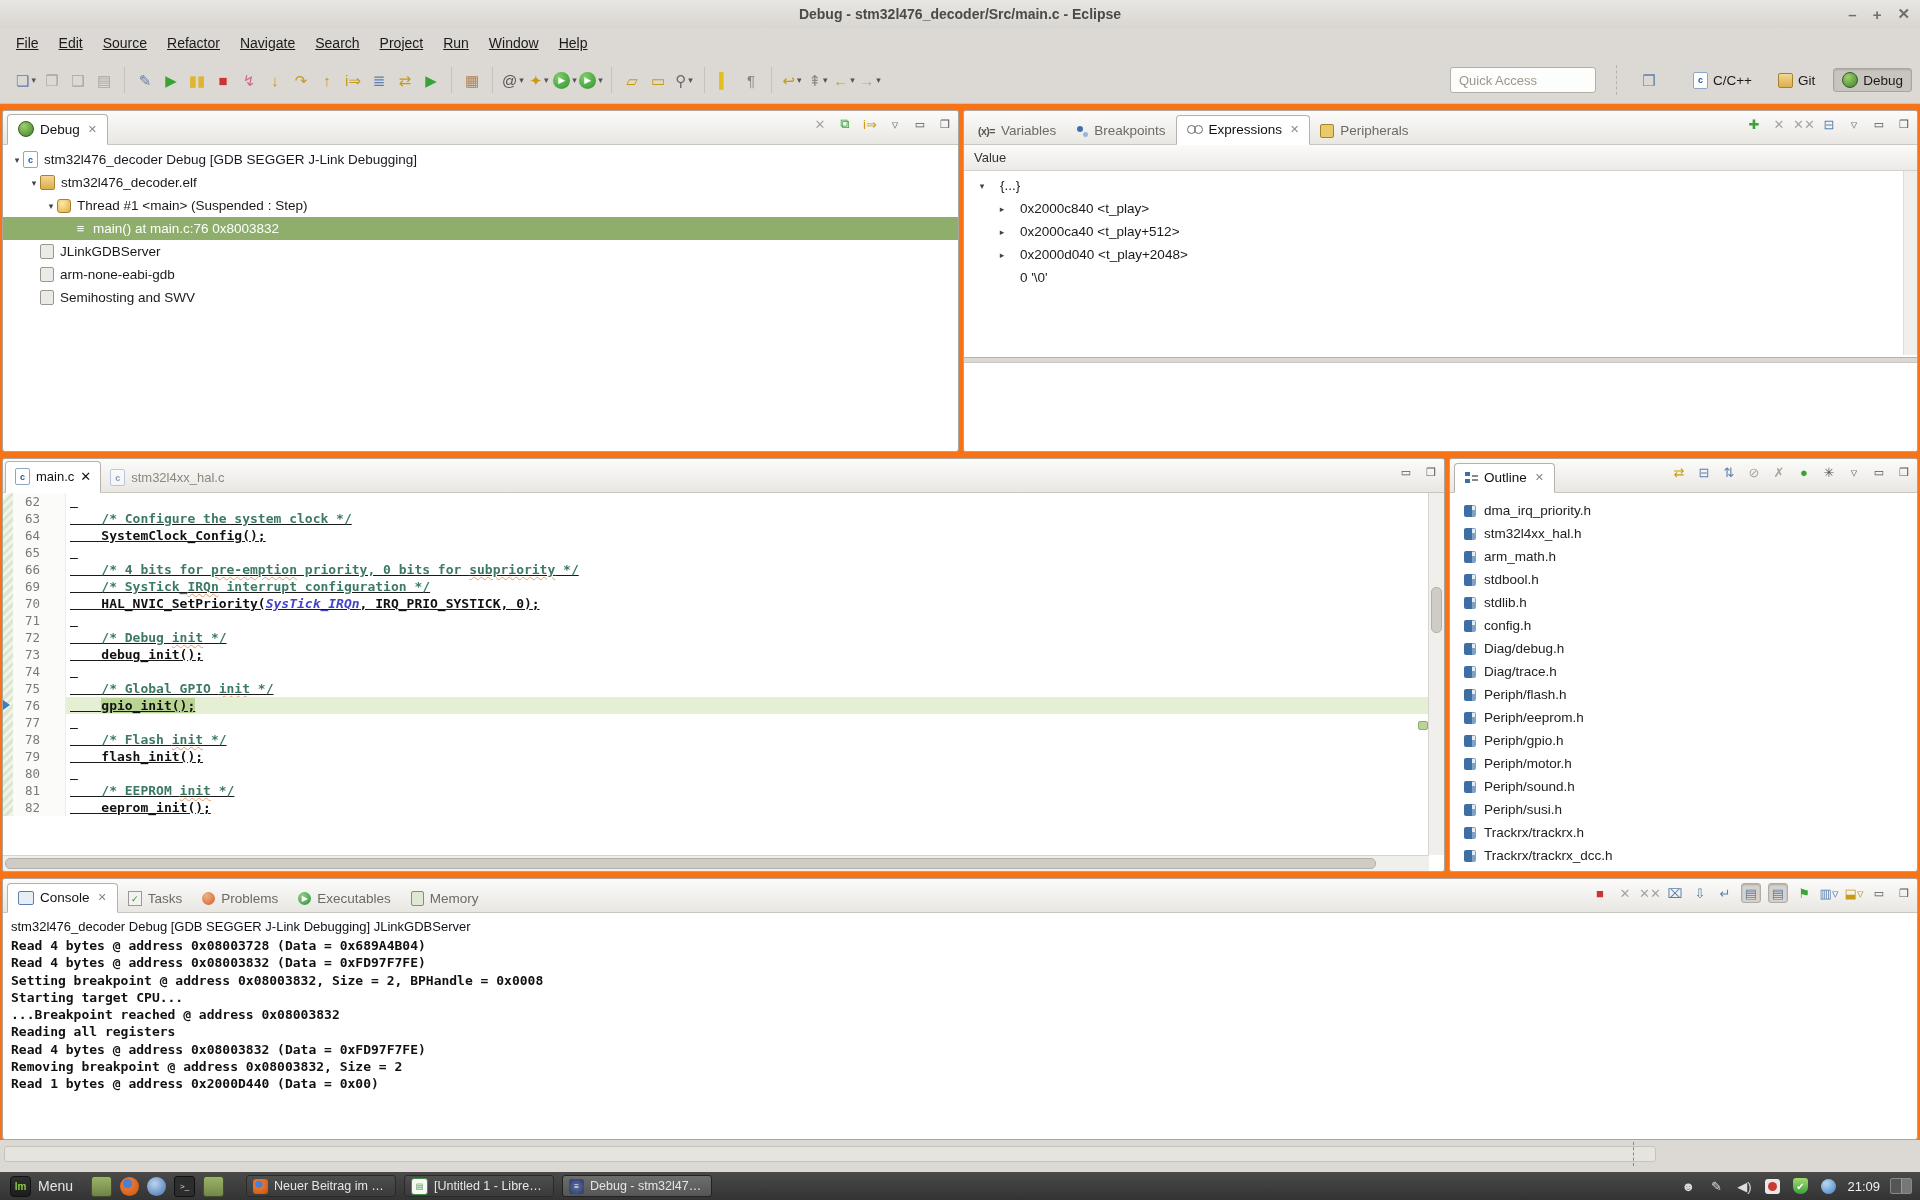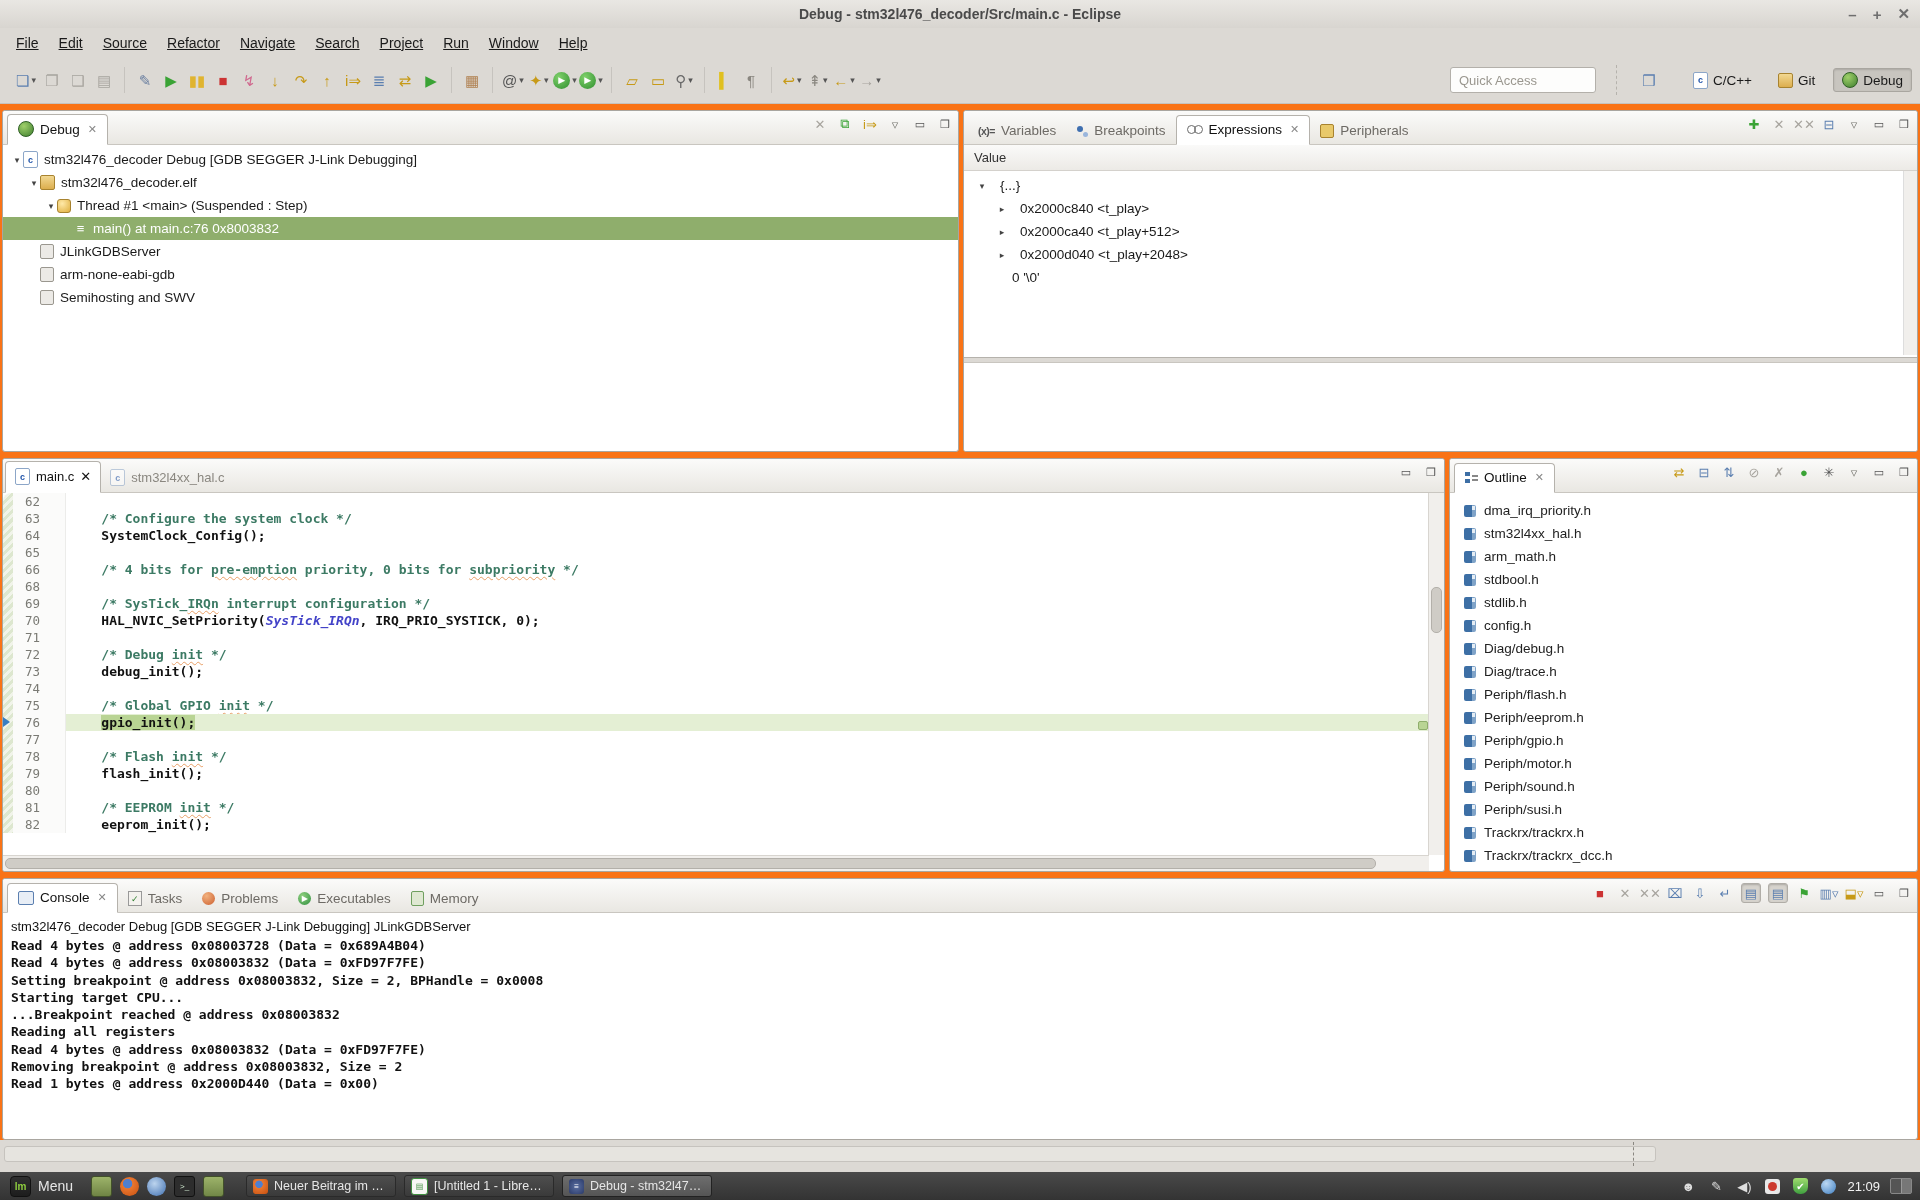--- a/index.html
+++ b/index.html
@@ -88,21 +88,21 @@
   .expr-detail{position:absolute;left:0;right:0;bottom:0;background:#fff;border-top:1px solid #c9c6c0;}
   .vtrack{position:absolute;top:60px;bottom:96px;right:0;width:13px;background:#f1efec;border-left:1px solid #ddd;}
 
   
   .etab{display:flex;align-items:center;gap:6px;padding:6px 9px 7px;font-size:13px;color:#8a8780;position:relative;top:1px;}
   .etab.active{background:#fff;border:1px solid #b5b2ac;border-bottom:1px solid #fff;border-radius:4px 4px 0 0;color:#111;}
   .codewrap{position:absolute;left:0;right:15px;top:34px;bottom:16px;overflow:hidden;background:#fff;border-radius:8px;}
   .code-row{display:flex;height:17px;line-height:17px;font-family:"DejaVu Sans Mono",monospace;font-size:13px;font-weight:bold;white-space:pre;}
   .code-row .marg{width:10px;flex:none;background:repeating-linear-gradient(135deg,#dde7cf 0 3px,#f1f4ea 3px 6px);position:relative;}
   .code-row .num{width:40px;flex:none;text-align:left;padding-left:12px;color:#7a7a74;background:#fbfbfa;border-right:1px solid #ececea;font-weight:normal;font-size:12.5px;}
-  .code-row .txt{flex:1;padding-left:4px;}
+  .code-row .txt{flex:1;padding-left:4px;text-decoration:underline;}
   .code-row.cur .txt{background:#e4efd4;}
   .code-row.cur .seg-hl{background:#b9d494;}
   .ip{position:absolute;left:0px;top:3px;width:0;height:0;border-left:7px solid #3a7fc2;border-top:5px solid transparent;border-bottom:5px solid transparent;}
   .cmt{color:#3c7a64;} .codec{color:#111;} .enum{color:#4343c8;font-style:italic;}
   .sq{text-decoration:underline;text-decoration-style:wavy;text-decoration-color:#e89f67;text-decoration-thickness:1px;text-underline-offset:2px;}
   .vsb{position:absolute;right:0;top:34px;bottom:16px;width:15px;background:#f1efec;border-left:1px solid #d8d5d0;}
   .vsb .thumb{position:absolute;left:2px;right:2px;border-radius:5px;background:#cfccc6;border:1px solid #b3b0aa;}
   .annot{position:absolute;width:8px;height:7px;background:#b9d494;border:1px solid #8fae6c;border-radius:2px;}
   .hsb{position:absolute;left:0;bottom:0;height:15px;background:#f1efec;border-top:1px solid #d8d5d0;}
   .hsb .thumb{position:absolute;top:2px;bottom:2px;border-radius:5px;background:#cfccc6;border:1px solid #b3b0aa;}
@@ -421,21 +421,21 @@
           <span class="lbl" style="margin-left: 12px;">0x2000c840 &lt;t_play&gt;</span>
         </div>
         <div class="trow" style="padding-left: 32px;">
           <span class="arrow">▸</span>
           <span class="lbl" style="margin-left: 12px;">0x2000ca40 &lt;t_play+512&gt;</span>
         </div>
         <div class="trow" style="padding-left: 32px;">
           <span class="arrow">▸</span>
           <span class="lbl" style="margin-left: 12px;">0x2000d040 &lt;t_play+2048&gt;</span>
         </div>
-        <div class="trow" style="padding-left: 24px;">
+        <div class="trow" style="padding-left: 32px;">
           <span class="arrow"></span>
           <span class="lbl" style="margin-left: 12px;">0 '\0'</span>
         </div>
       </div>
     <div class="vtrack"></div>
     <div class="expr-split" style="top:246px;"></div>
     <div class="expr-detail" style="top:251px;"></div>
   </div>
 
   <div class="panel" style="left:2px;top:458px;width:1443px;height:414px;">
@@ -453,21 +453,20 @@
         <span class="it mm">▭</span>
         <span class="it mm">❒</span>
       </div>
     </div>
     <div class="codewrap" id="codewrap">
         <div class="code-row"><span class="marg"></span><span class="num">62</span><span class="txt">&nbsp;</span></div>
         <div class="code-row"><span class="marg"></span><span class="num">63</span><span class="txt"><span class="cmt">    /* Configure the system clock */</span></span></div>
         <div class="code-row"><span class="marg"></span><span class="num">64</span><span class="txt"><span class="codec">    SystemClock_Config();</span></span></div>
         <div class="code-row"><span class="marg"></span><span class="num">65</span><span class="txt">&nbsp;</span></div>
         <div class="code-row"><span class="marg"></span><span class="num">66</span><span class="txt"><span class="cmt">    /* 4 bits for </span><span class="cmt sq">pre-emption</span><span class="cmt"> priority, 0 bits for </span><span class="cmt sq">subpriority</span><span class="cmt"> */</span></span></div>
-        <div class="code-row"><span class="marg"></span><span class="num">68</span><span class="txt">&nbsp;</span></div>
         <div class="code-row"><span class="marg"></span><span class="num">69</span><span class="txt"><span class="cmt">    /* SysTick_</span><span class="cmt sq">IRQn</span><span class="cmt"> interrupt configuration */</span></span></div>
         <div class="code-row"><span class="marg"></span><span class="num">70</span><span class="txt"><span class="codec">    HAL_NVIC_SetPriority(</span><span class="enum">SysTick_IRQn</span><span class="codec">, IRQ_PRIO_SYSTICK, 0);</span></span></div>
         <div class="code-row"><span class="marg"></span><span class="num">71</span><span class="txt">&nbsp;</span></div>
         <div class="code-row"><span class="marg"></span><span class="num">72</span><span class="txt"><span class="cmt">    /* Debug </span><span class="cmt sq">init</span><span class="cmt"> */</span></span></div>
         <div class="code-row"><span class="marg"></span><span class="num">73</span><span class="txt"><span class="codec">    debug_init();</span></span></div>
         <div class="code-row"><span class="marg"></span><span class="num">74</span><span class="txt">&nbsp;</span></div>
         <div class="code-row"><span class="marg"></span><span class="num">75</span><span class="txt"><span class="cmt">    /* Global GPIO </span><span class="cmt sq">init</span><span class="cmt"> */</span></span></div>
         <div class="code-row cur"><span class="marg"><span class="ip"></span></span><span class="num">76</span><span class="txt"><span class="codec">    </span><span class="codec seg-hl">gpio_init();</span></span></div>
         <div class="code-row"><span class="marg"></span><span class="num">77</span><span class="txt">&nbsp;</span></div>
         <div class="code-row"><span class="marg"></span><span class="num">78</span><span class="txt"><span class="cmt">    /* Flash </span><span class="cmt sq">init</span><span class="cmt"> */</span></span></div>

